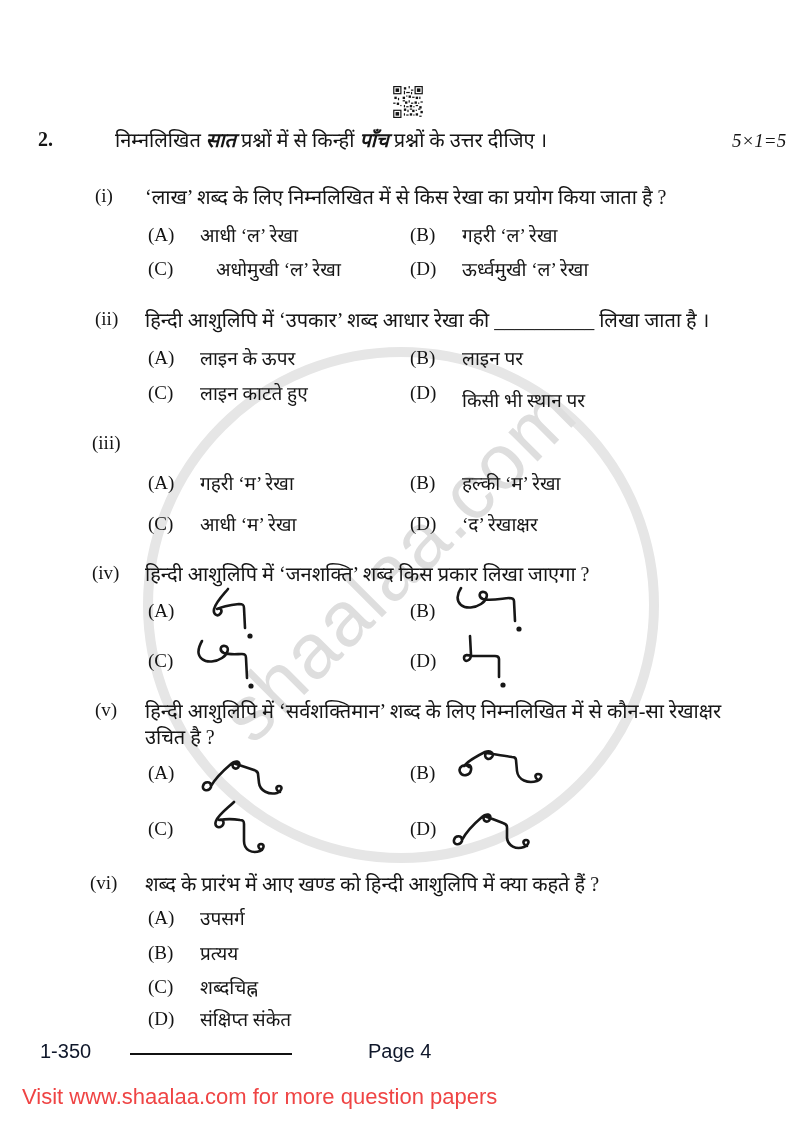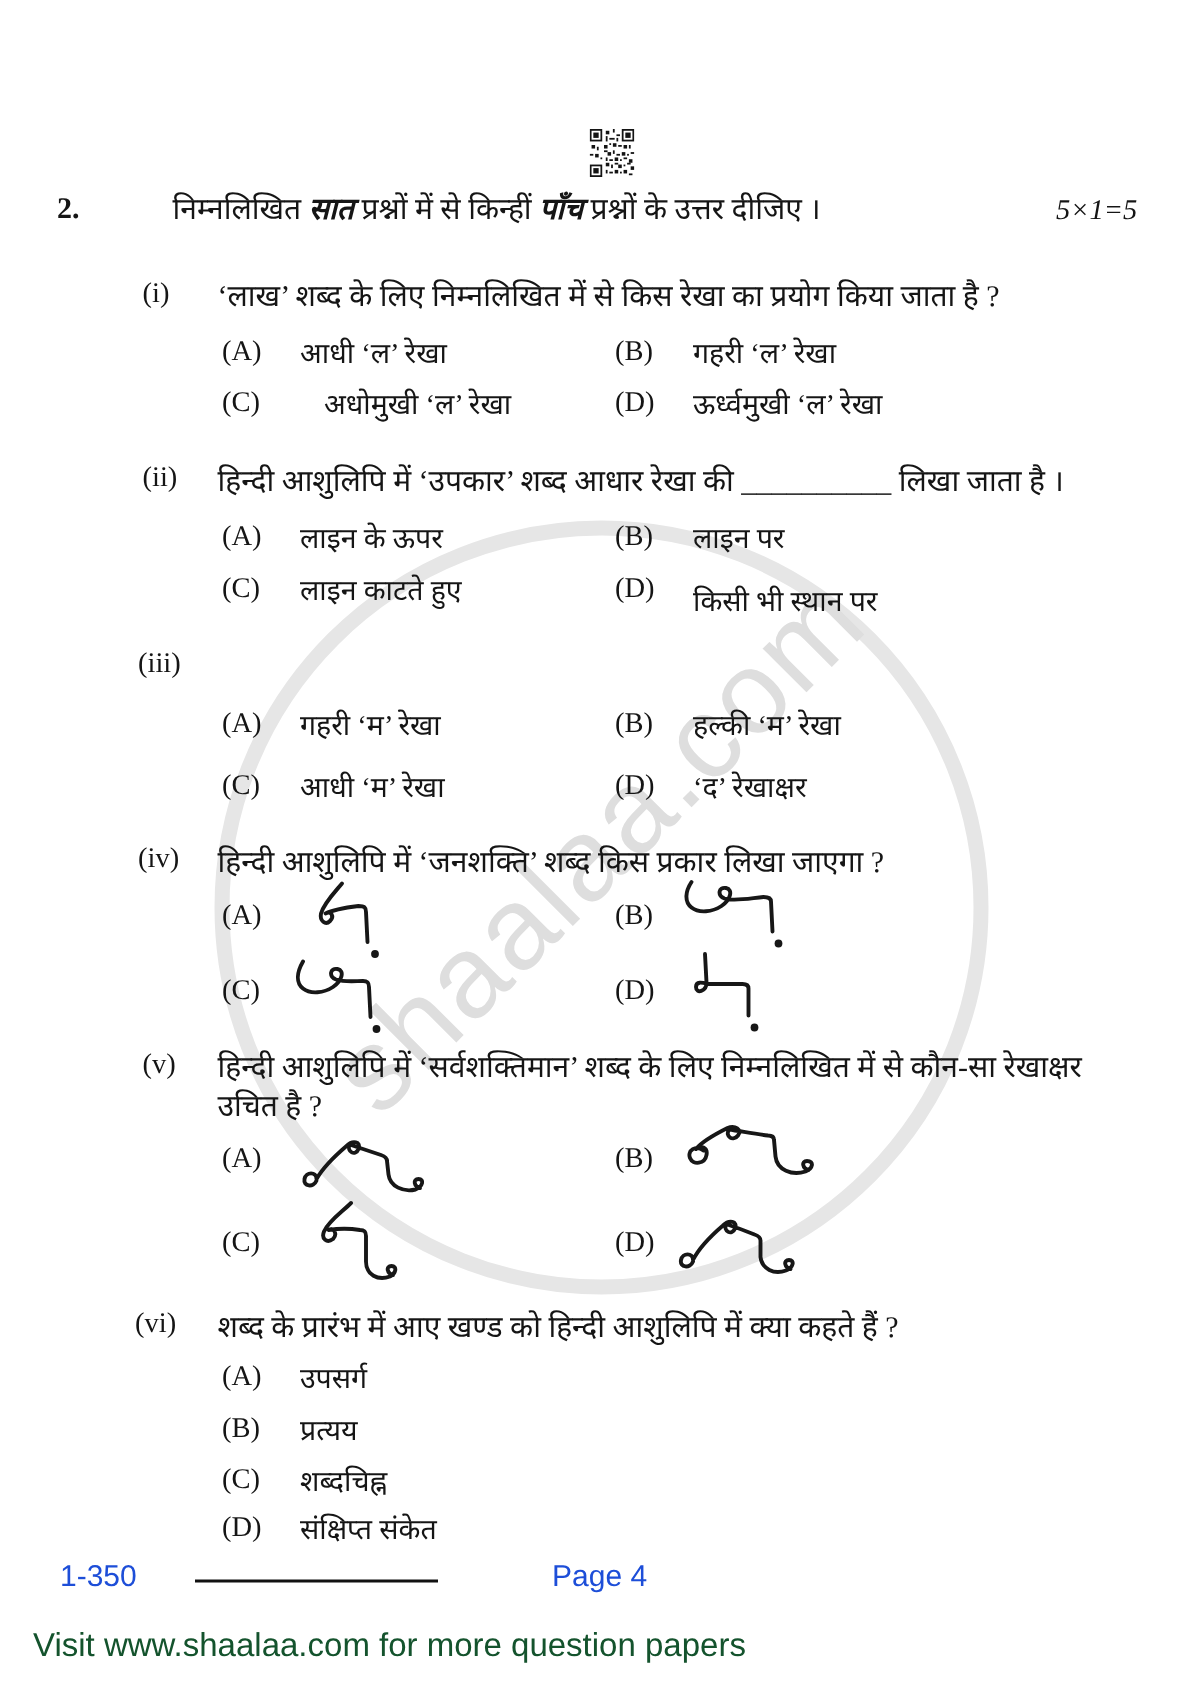--- a/index.html
+++ b/index.html
@@ -9,30 +9,30 @@
   
   .wm-circle{position:absolute;left:143px;top:347px;width:496px;height:496px;
              border:10px solid #e6e6e6;border-radius:50%;}
   .wm-text{position:absolute;left:118px;top:513px;width:560px;height:100px;line-height:100px;
            text-align:center;font-family:"Liberation Sans", sans-serif;font-size:78px;
            color:#dedede;letter-spacing:2px;transform:rotate(-45deg);}
   
   .qnum{font-size:20px;font-weight:bold;}
   .qline{font-size:20px;line-height:27px;white-space:nowrap;margin-left:25px;}
   .bi{font-weight:bold;font-style:italic;}
-  .marks{font-size:19px;font-style:italic;}
+  .marks{font-size:19px;font-style:italic;margin-left:28px;}
   .sublabel{font-size:19px;}
   .subtext{font-size:20px;white-space:nowrap;}
   .optlabel{font-size:19px;}
   .opttext{font-size:19px;white-space:nowrap;font-family:Liberation Serif, serif;}
   .sym path{fill:none;stroke:#171717;stroke-width:2.6;stroke-linecap:round;stroke-linejoin:round;}
   .sym .dot{fill:#171717;stroke:none;}
-  .footer-text{font-family:"Liberation Sans", sans-serif;font-size:20px;color:#1d4ed8;}
+  .footer-text{font-family:"Liberation Sans", sans-serif;font-size:20px;color:#0f172a;}
   .footer-rule{position:absolute;left:130px;top:1053px;width:162px;height:2px;background:#111;}
-  .branding{font-family:"Liberation Sans", sans-serif;font-size:22px;color:#14532d;}
+  .branding{font-family:"Liberation Sans", sans-serif;font-size:22px;color:#ef4444;}
   .qr{image-rendering:pixelated;}
 </style>
 </head>
 <body>
 
 <div class="page">
 
   <div class="wm-circle"></div>
   <div class="wm-text">shaalaa.com</div>
 

